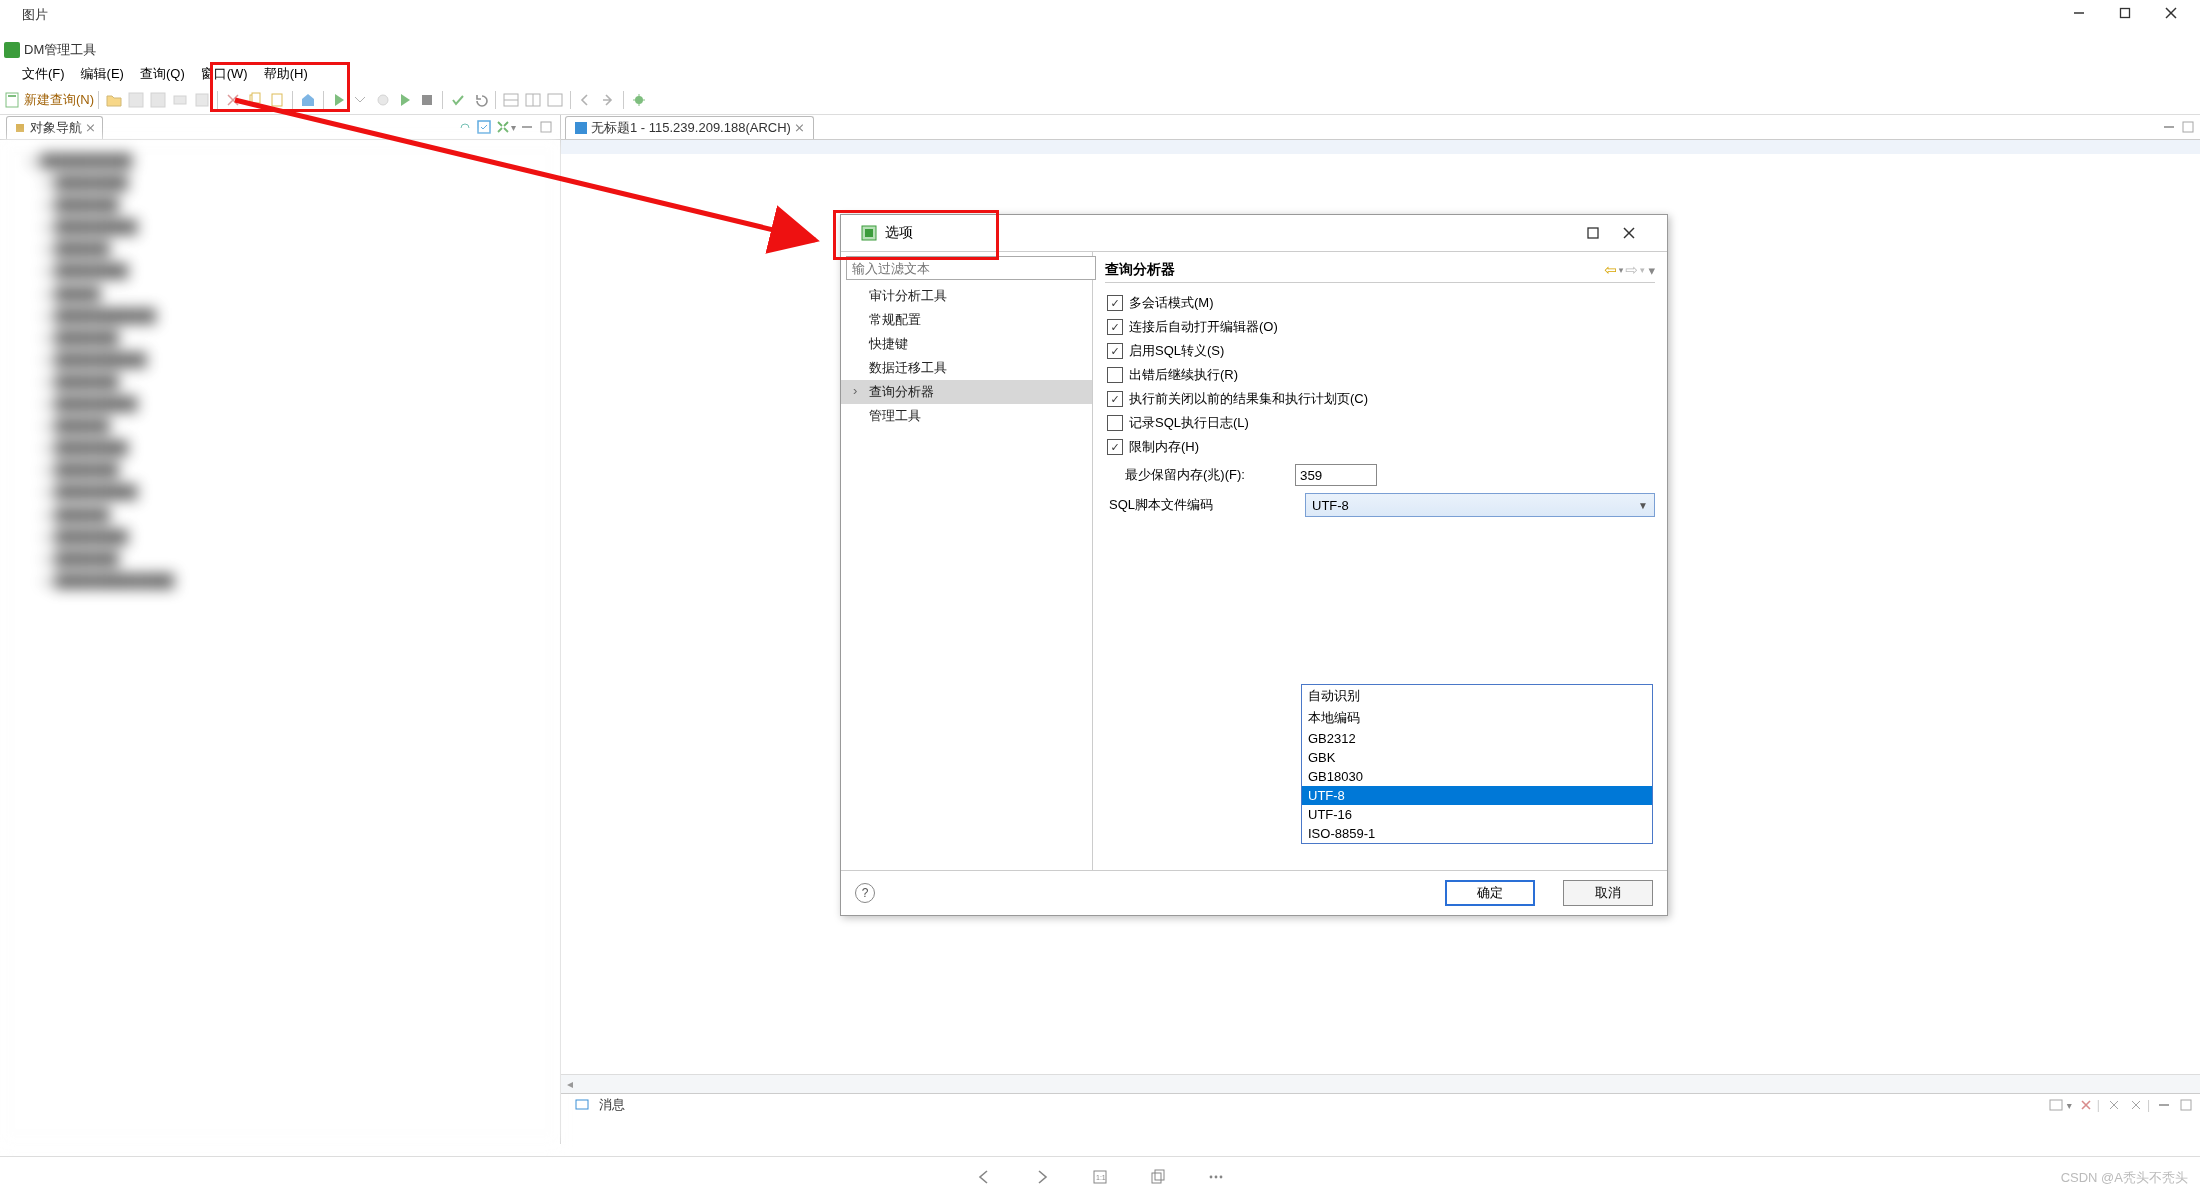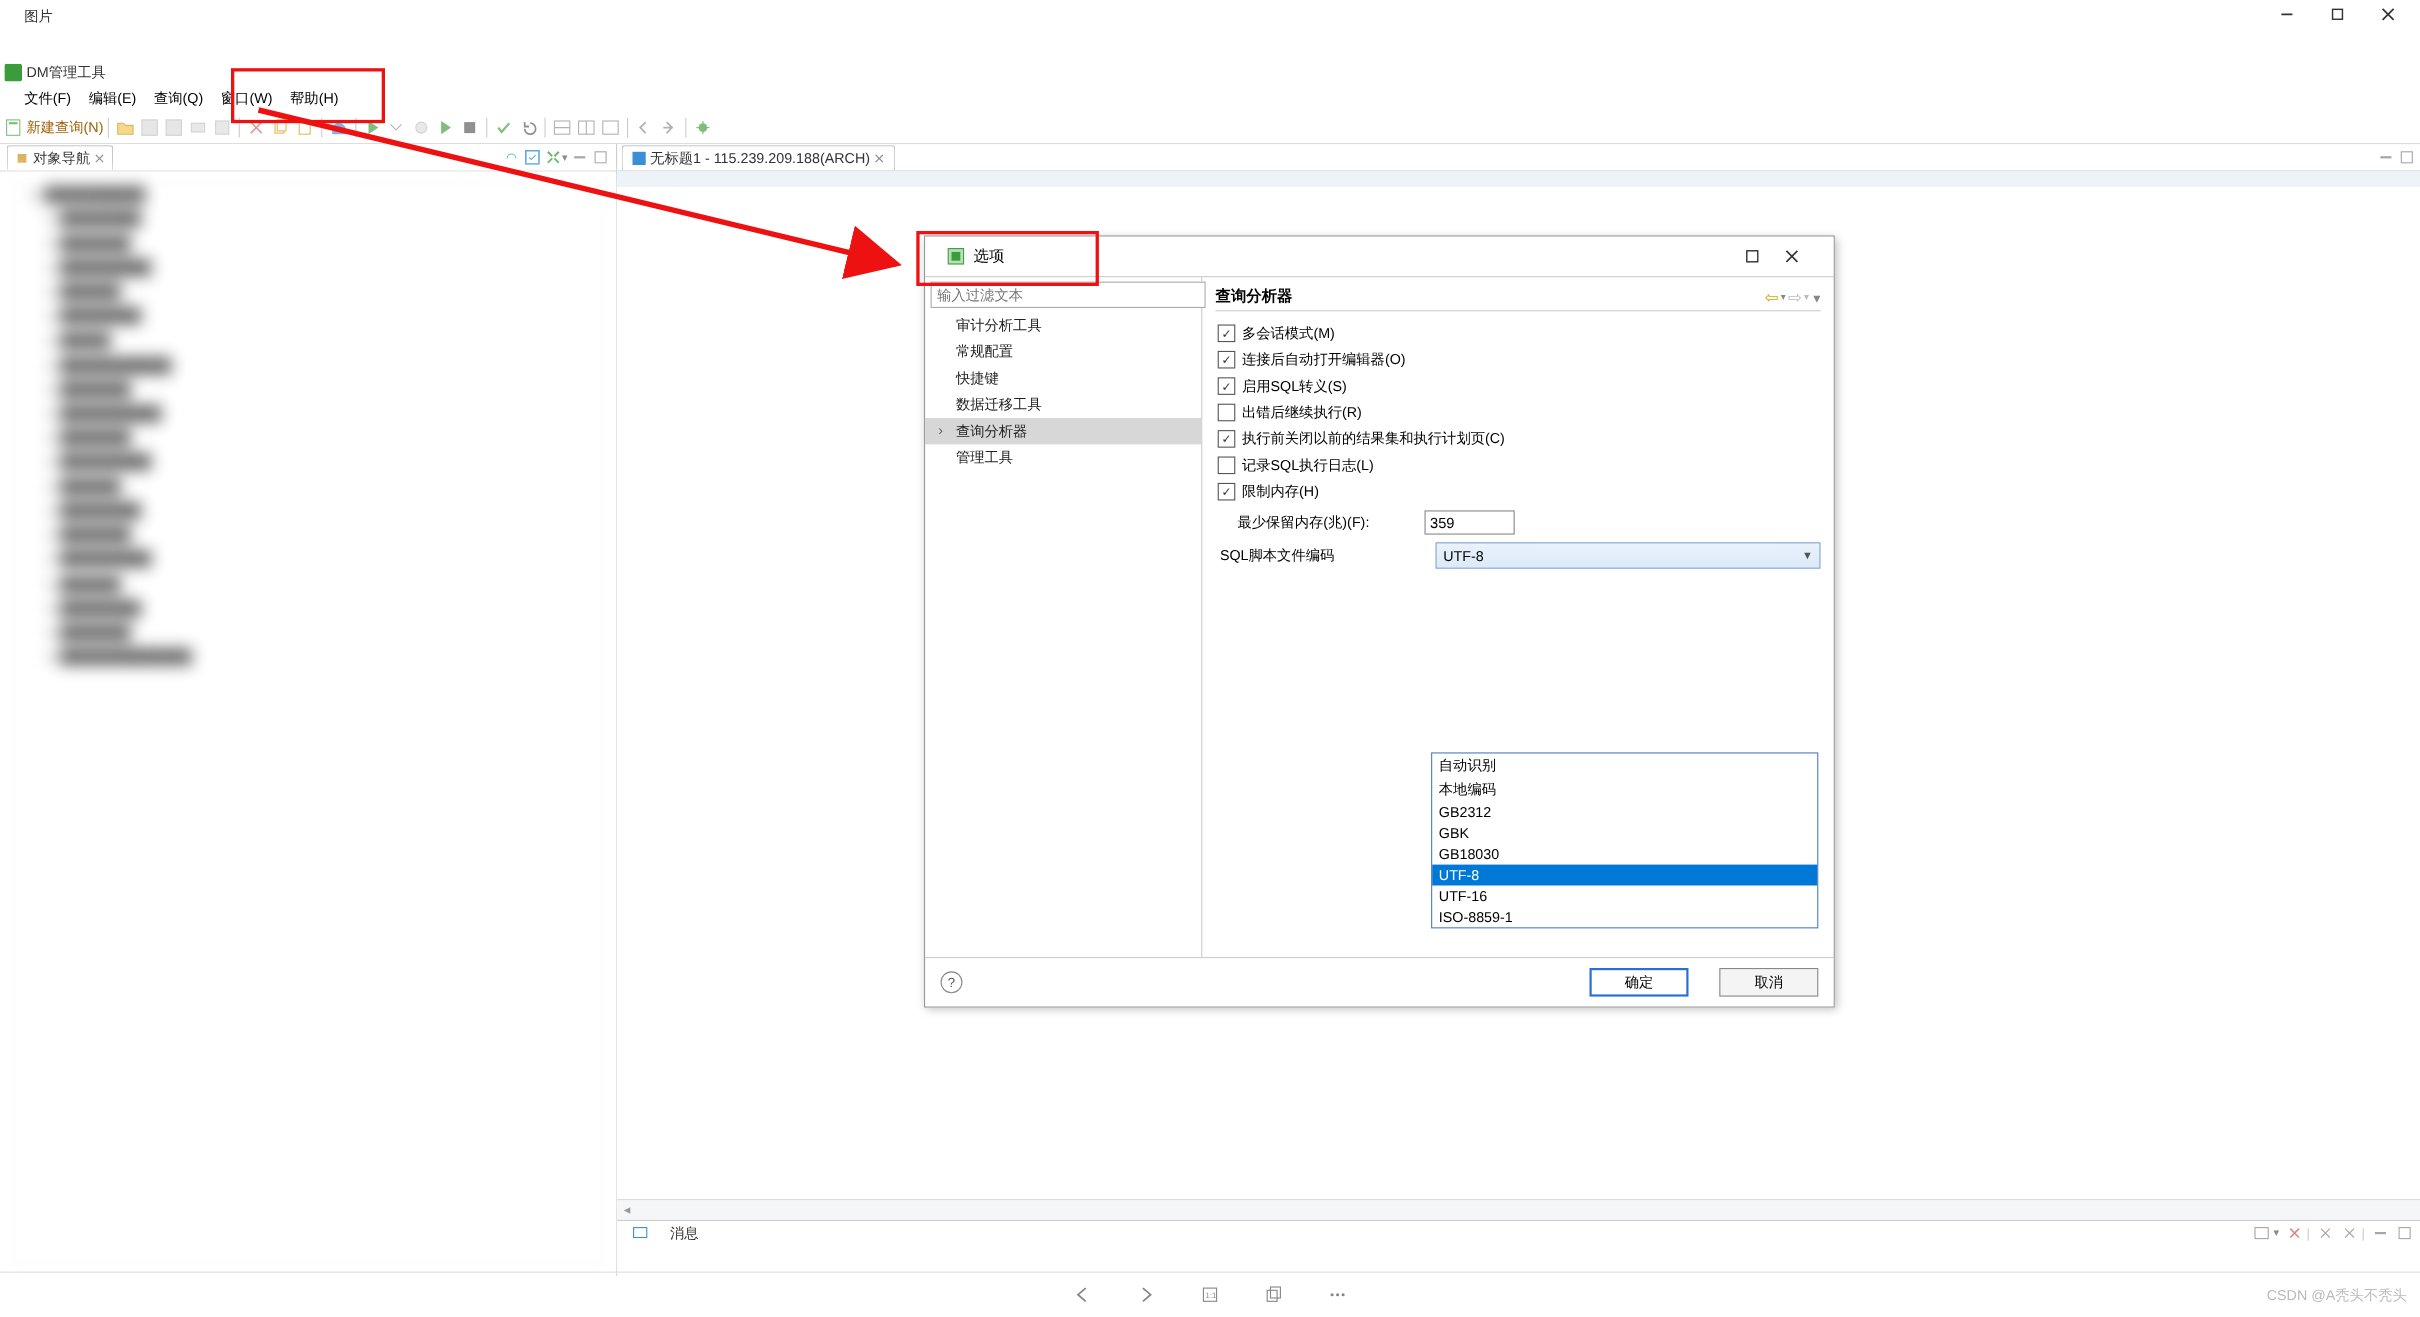--- a/index.html
+++ b/index.html
@@ -24,21 +24,21 @@
 .pane-header .spacer{flex:1}
 .hico{width:15px;height:15px;margin-left:4px;opacity:.75}
 .left-blur{flex:1;background:#fcfcfc;filter:blur(7px) brightness(1.01);padding:10px 0 0 30px;font-size:13px;color:#666;line-height:1.7}
 .right-pane{flex:1;display:flex;flex-direction:column;position:relative}
 .right-tabs{display:flex;align-items:center;height:24px;padding:0 4px;border-bottom:1px solid #ccc}
 .right-tabs .tabx{display:flex;align-items:center;gap:3px;padding:2px 8px;font-size:13px;color:#333;border-top:1px solid #bbb;border-left:1px solid #bbb;border-right:1px solid #bbb;border-top-left-radius:3px;border-top-right-radius:3px}
 .editor-area{flex:1;background:#fff;position:relative}
 .editor-top{height:14px;background:#eef3fa}
 .hscroll{height:18px;background:#f4f6f8;border-top:1px solid #ddd;display:flex;align-items:center;padding-left:6px}
 .msg-tab{height:22px;border-top:1px solid #ccc;display:flex;align-items:center;padding:0 6px}
-.msg-tab .tabm{display:flex;align-items:center;gap:20px;font-size:13px;color:#333;padding:1px 8px}
+.msg-tab .tabm{display:flex;align-items:center;gap:10px;font-size:13px;color:#333;padding:1px 8px}
 .msg-tab .spacer{flex:1}
 .right-icons{display:flex;align-items:center;gap:3px}
 
 .dialog{position:absolute;left:840px;top:214px;width:826px;background:#fff;border:1px solid #999;box-shadow:2px 2px 8px rgba(0,0,0,.25);font-size:13px;z-index:20}
 .dlg-title{display:flex;align-items:center;height:36px;padding:0 20px}
 .dlg-title .ico{width:16px;height:16px;margin-right:8px}
 .dlg-title .t{font-size:14px}
 .dlg-title .spacer{flex:1}
 .dlg-title .wbtn{width:36px;height:28px;display:flex;align-items:center;justify-content:center;color:#333}
 .red-box2{position:absolute;left:833px;top:210px;width:160px;height:44px;border:3px solid #e11;z-index:30}
@@ -96,21 +96,21 @@
       </svg>
     </div>
   <div class="winbtn">
       <svg width="12" height="12">
         <line x1="1" y1="1" x2="11" y2="11" stroke="#333" stroke-width="1.5"></line>
         <line x1="11" y1="1" x2="1" y2="11" stroke="#333" stroke-width="1.5"></line>
       </svg>
     </div>
 </div>
 
-<div class="appline" style="margin-top:26px">
+<div class="appline" style="margin-top:10px">
   <svg class="icon16">
       <rect width="16" height="16" rx="2" fill="#3b9c3b"></rect>
     </svg>
   <span>DM管理工具</span>
 </div>
 
 <div class="menubar">
   <span>文件(F)</span>
   <span>编辑(E)</span>
   <span>查询(Q)</span>

